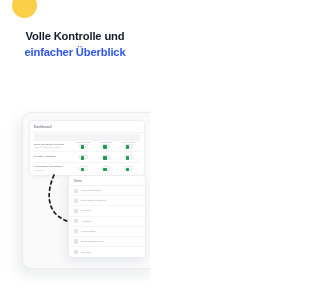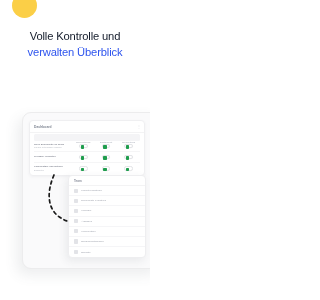--- a/index.html
+++ b/index.html
@@ -33,21 +33,21 @@
     position: absolute;
     left: 0;
     top: 28px;
     width: 150px;
     text-align: center;
     line-height: 1.45;
   }
   .headline-line {
     display: block;
     font-size: 11.2px;
-    font-weight: normal;
+    font-weight: bold;
     letter-spacing: -0.15px;
     white-space: nowrap;
   }
   .headline-line.dark  { color: #141c2b; }
   .headline-line.blue  { color: #2f55ee; }
 
   
   .showcase-panel {
     position: absolute;
     left: 22px;
@@ -237,21 +237,21 @@
     letter-spacing: 0.03px;
   }
 </style>
 </head>
 <body>
 
 <div class="accent-circle"></div>
 
 <div class="headline">
   <span class="headline-line dark">Volle Kontrolle und</span>
-  <span class="headline-line blue">verwalten Überblick</span>
+  <span class="headline-line blue">einfacher Überblick</span>
 </div>
 
 <div class="showcase-panel">
 
   <div class="dashboard-card">
     <div class="dashboard-card-head">
       <span class="dashboard-title">Dashboard</span>
       <span class="dashboard-menu-icon">⋮</span>
     </div>
 

